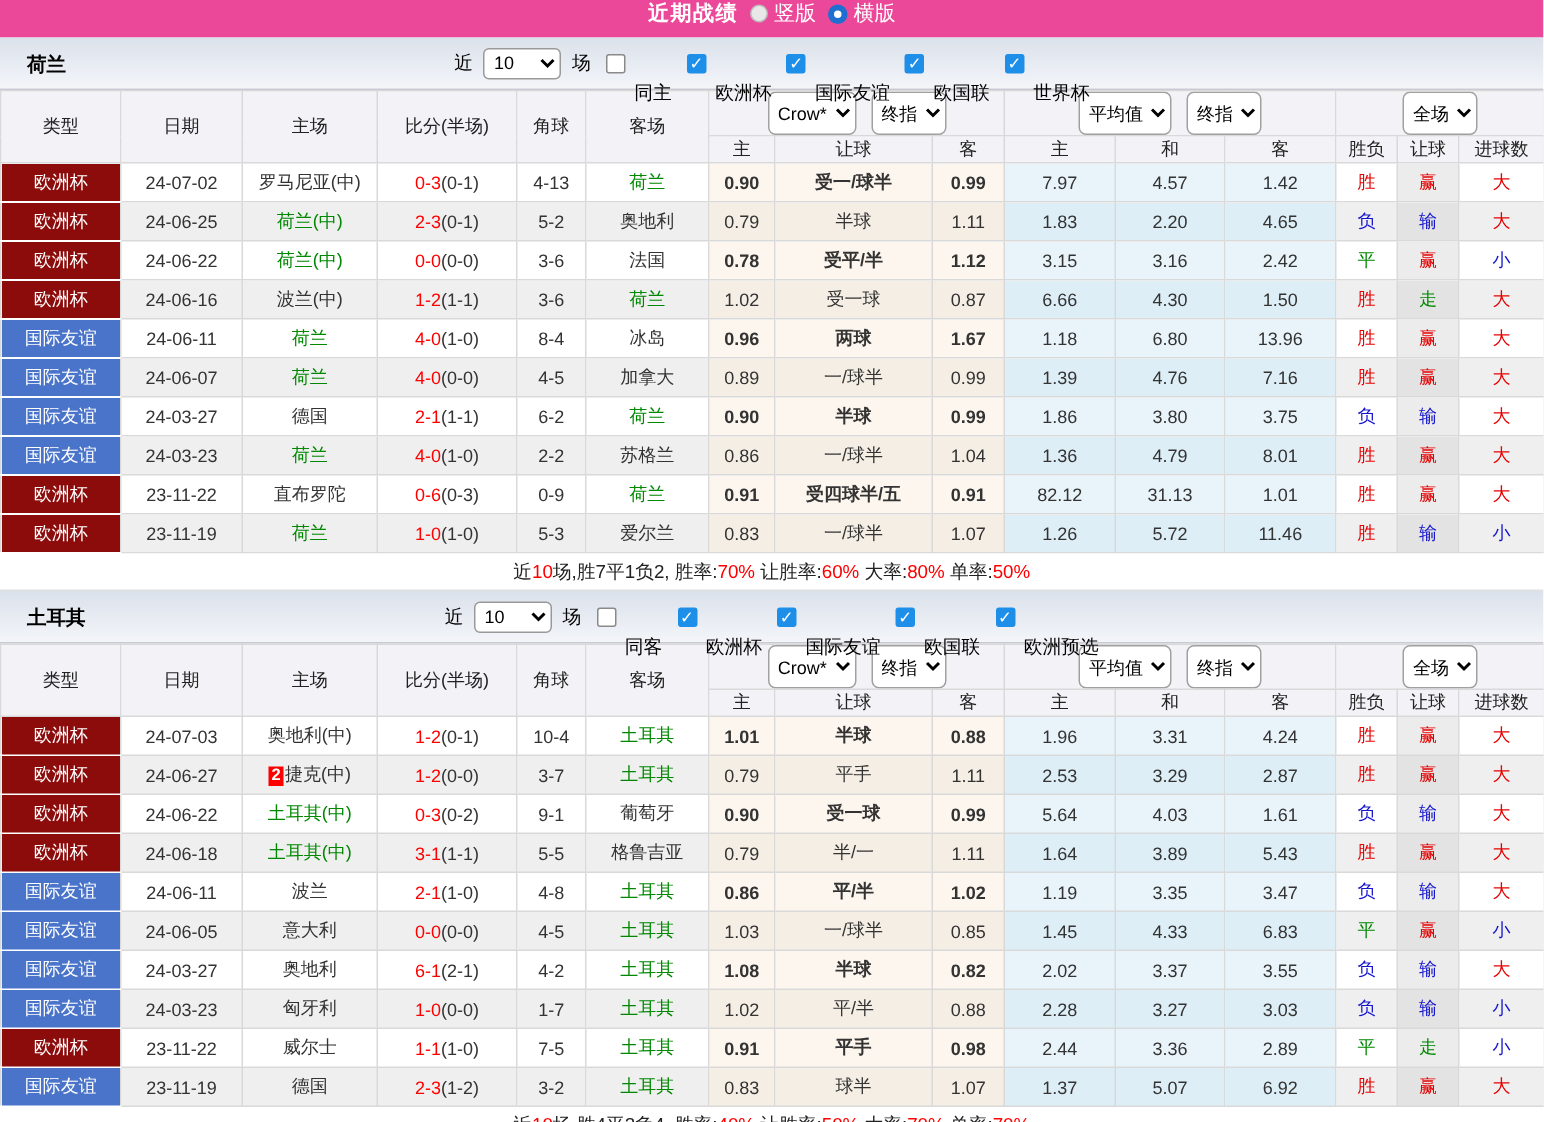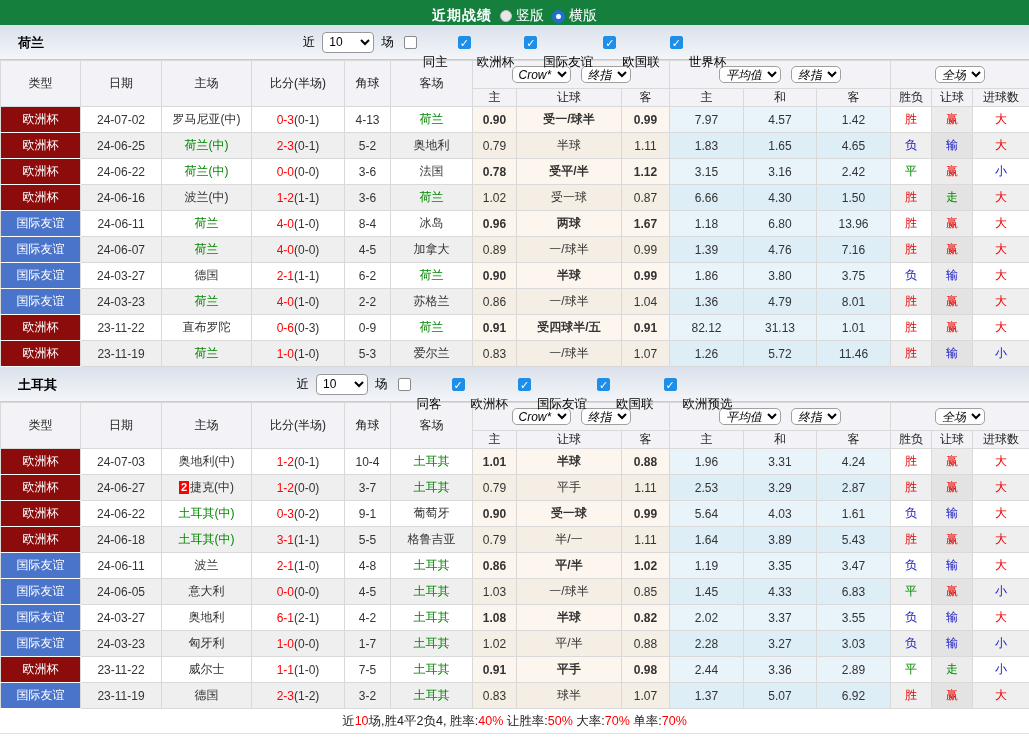--- a/index.html
+++ b/index.html
@@ -4,22 +4,22 @@
 <style>
   * { margin:0; padding:0; box-sizing:border-box; }
   html,body { background:#fff; }
   body {
     width:1029px; height:748px; overflow:hidden;
     font-family:"Liberation Sans","DejaVu Sans",sans-serif;
     font-size:12px; color:#222;
   }
   
   .topbar {
-    height:25px; background:#15803d; color:#fff;
-    display:flex; align-items:flex-end; justify-content:center; gap:8px;
+    height:25px; background:#ec4899; color:#fff;
+    display:flex; align-items:flex-start; justify-content:center; gap:8px;
   }
   .topbar .title { font-size:14px; font-weight:bold; letter-spacing:1px; }
   .radio-wrap { display:flex; align-items:center; gap:4px; cursor:pointer; }
   .radio { width:12px; height:12px; border-radius:50%; background:#e8e8e8; border:1px solid #bbb; display:inline-block; }
   .radio.checked { background:#fff; border:4px solid #1E6FD0; width:13px; height:13px; }
   .radio-label { color:#fff; font-size:14px; }
   
   .filterbar {
     height:35px; position:relative;
     background:linear-gradient(to bottom,#dbe1eb,#f3f5f9);
@@ -36,22 +36,22 @@
   .cb.unchecked { background:#fff; border:1px solid #8a8a8a; }
   .cb.checked { background:#1E8FE8; border:1px solid #1E8FE8; color:#fff; font-size:11px; line-height:13px; text-align:center; font-weight:bold; }
   .cb-label { font-size:12.5px;margin-top:40px; }
   
   table { width:1029px; border-collapse:collapse; table-layout:fixed; }
   th, td { border:1px solid #d9d9d9; text-align:center; overflow:hidden; white-space:nowrap; }
   thead th { background:#f3f3f7; font-weight:normal; color:#222; }
   tr.h1 th { height:28px; }
   tr.h2 th { height:15px; font-size:12px; }
   .dd-cell select {
-    height:17px; font-size:12px; border:1px solid #a0a0a0; border-radius:5px;
-    background:#fff; margin:0 5px; padding:0 2px;font-style:italic;
+    height:29px; font-size:12px; border:1px solid #a0a0a0; border-radius:5px;
+    background:#fff; margin:0 5px; padding:0 2px;
   }
   tbody td { height:26px; font-size:12px; color:#333; }
   tr.odd td { background:#fff; }
   tr.even td { background:#efefef; }
   tr.odd td.bg-crow { background:#fdf6ee;font-weight:bold; }
   tr.even td.bg-crow { background:#f5eee5; }
   tr.odd td.bg-avg { background:#e9f4fa; }
   tr.even td.bg-avg { background:#ddeef6; }
   tr.odd td.bg-let { background:#ececec; }
   tr.even td.bg-let { background:#e3e3e3; }
@@ -177,21 +177,21 @@
     <td class="lg-euro">欧洲杯</td>
     <td>24-06-25</td>
     <td><span class="team-green">荷兰(中)</span></td>
     <td><span class="score-main">2-3</span><span class="score-half">(0-1)</span></td>
     <td>5-2</td>
     <td><span>奥地利</span></td>
     <td class="bg-crow">0.79</td>
     <td class="bg-crow">半球</td>
     <td class="bg-crow">1.11</td>
     <td class="bg-avg">1.83</td>
-    <td class="bg-avg">1.65</td>
+    <td class="bg-avg">2.20</td>
     <td class="bg-avg">4.65</td>
     <td class="res-blue">负</td>
     <td class="bg-let res-blue">输</td>
     <td class="res-red">大</td>
   </tr>
 
   <tr class="odd">
     <td class="lg-euro">欧洲杯</td>
     <td>24-06-22</td>
     <td><span class="team-green">荷兰(中)</span></td>
@@ -329,20 +329,21 @@
     <td class="bg-crow">1.07</td>
     <td class="bg-avg">1.26</td>
     <td class="bg-avg">5.72</td>
     <td class="bg-avg">11.46</td>
     <td class="res-red">胜</td>
     <td class="bg-let res-blue">输</td>
     <td class="res-blue">小</td>
   </tr>
 </tbody>
     </table>
+    <div class="summary"><span>近</span><span class="red">10</span><span>场,胜7平1负2, 胜率:</span><span class="red">70%</span><span> 让胜率:</span><span class="red">60%</span><span> 大率:</span><span class="red">80%</span><span> 单率:</span><span class="red">50%</span></div>
   </div>
 
   <div class="section">
     <div class="filterbar">
       <span class="team-name">土耳其</span>
       <span class="filter-controls">
         <span>近</span>
         <select>
           <option>10</option>
         </select>

